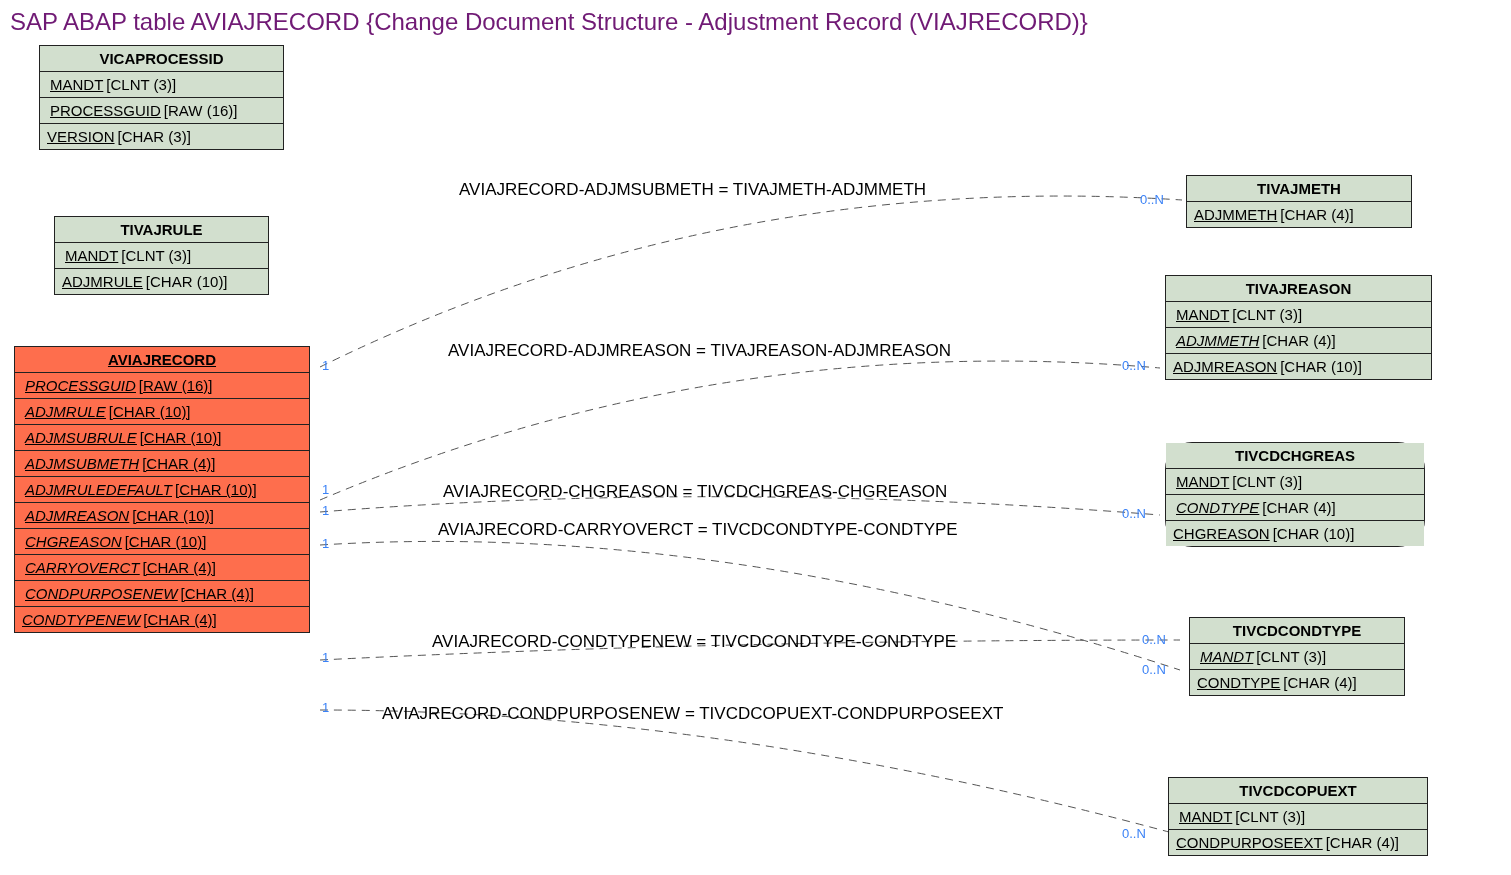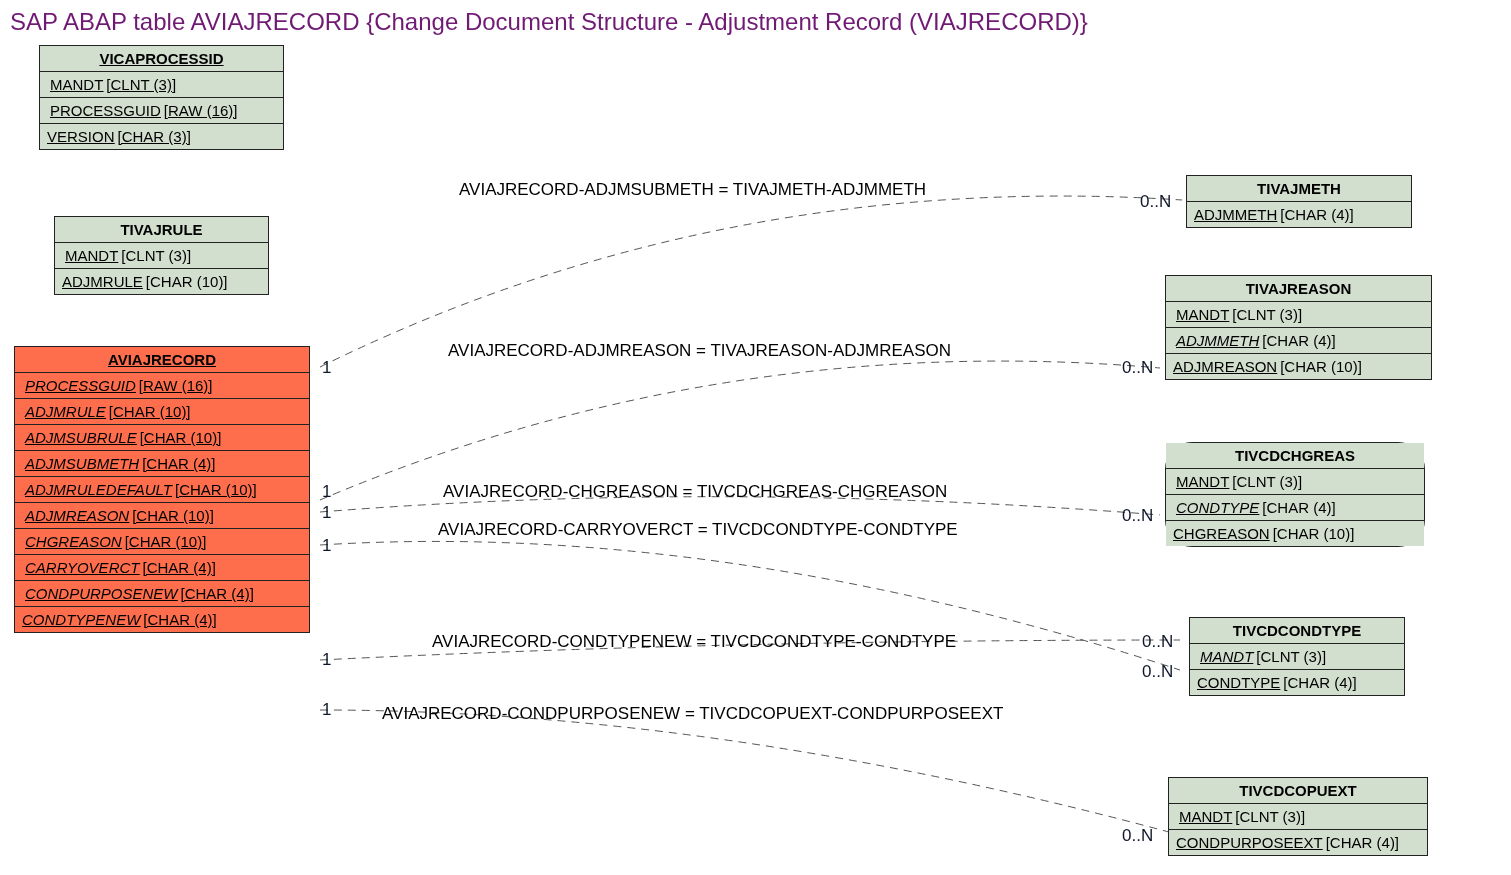--- a/index.html
+++ b/index.html
@@ -56,22 +56,22 @@
     margin-left: 3px;
   }
   .rel-label {
     position: absolute;
     font-size: 17px;
     color: #000;
     white-space: nowrap;
   }
   .cardinality {
     position: absolute;
-    font-size: 17px;
-    color: #0f172a;
+    font-size: 13px;
+    color: #3b82f6;
   }
   svg.lines {
     position: absolute;
     top: 0;
     left: 0;
     width: 1511px;
     height: 875px;
     pointer-events: none;
   }
   svg.lines path {
@@ -88,21 +88,21 @@
 
 <svg class="lines">
   <path d="M 320 367 Q 720 170 1182 200"></path>
   <path d="M 320 500 Q 720 330 1160 368"></path>
   <path d="M 320 512 Q 720 480 1160 515"></path>
   <path d="M 320 545 Q 720 520 1180 670"></path>
   <path d="M 320 660 Q 720 640 1180 640"></path>
   <path d="M 320 710 Q 720 710 1180 835"></path>
 </svg>
 
-<div class="entity green" style="left:39px; top:45px; width:243px;text-decoration:underline;">
+<div class="entity green" style="left:39px; top:45px; width:243px;">
   <div class="header">VICAPROCESSID</div>
   <div class="row"><span class="fieldname">MANDT</span><span class="fieldtype">[CLNT (3)]</span></div>
   <div class="row"><span class="fieldname">PROCESSGUID</span><span class="fieldtype">[RAW (16)]</span></div>
   <div class="row"><span class="fieldname">VERSION</span><span class="fieldtype">[CHAR (3)]</span></div>
 </div>
 
 <div class="entity green" style="left:54px; top:216px; width:213px;">
   <div class="header">TIVAJRULE</div>
   <div class="row"><span class="fieldname">MANDT</span><span class="fieldtype">[CLNT (3)]</span></div>
   <div class="row"><span class="fieldname">ADJMRULE</span><span class="fieldtype">[CHAR (10)]</span></div>

